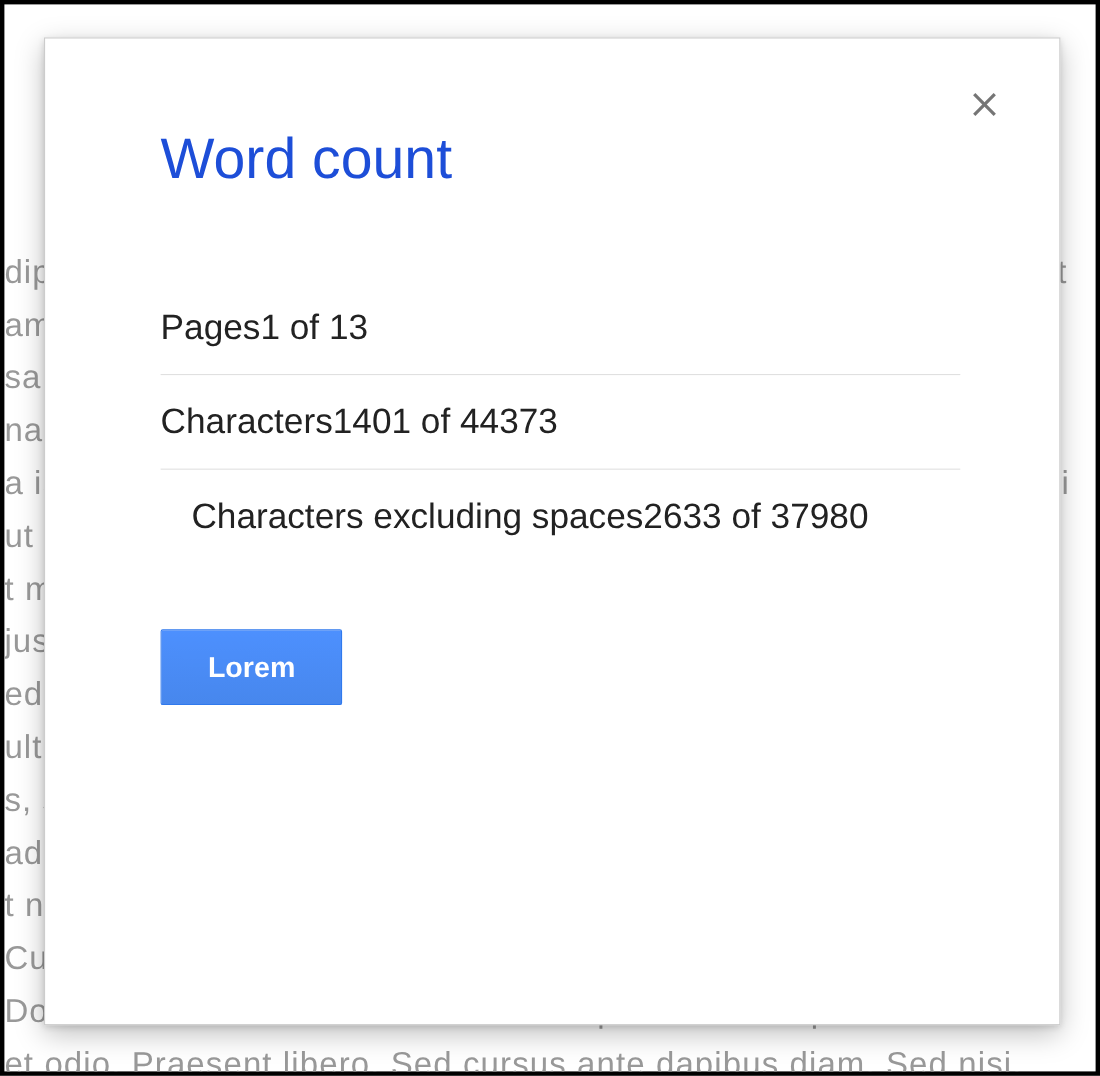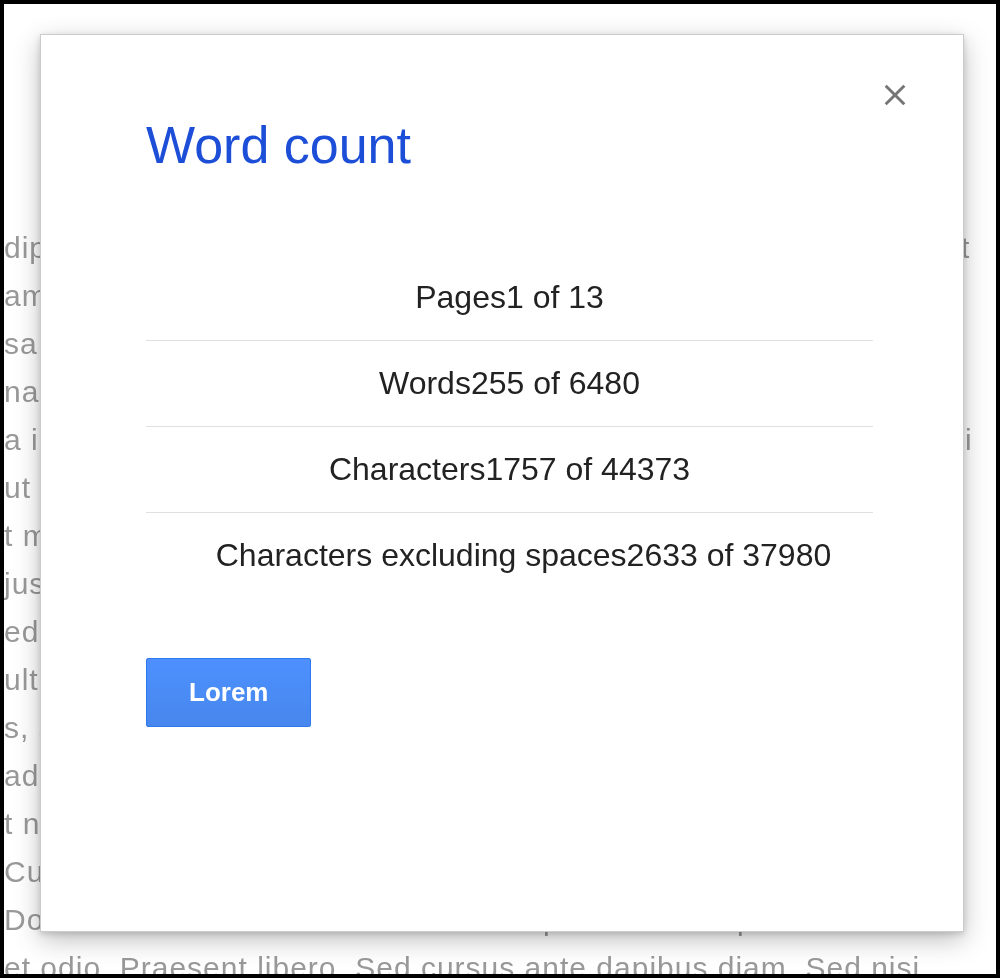--- a/index.html
+++ b/index.html
@@ -62,21 +62,21 @@
     }
     .dialog-title {
       font-size: 52px;
       font-weight: 400;
       color: #1d4ed8;
       margin-bottom: 80px;
       margin-top: 20px;
     }
     .stat-row {
       display: flex;
-      justify-content: center;
+      justify-content: flex-start;
       align-items: center;
       padding: 24px 0;
       border-bottom: 1px solid #e0e0e0;
       font-size: 32px;
       color: #222;
     }
     .stat-row:last-of-type {
       border-bottom: none;
       margin-left: 28px;
     }
@@ -128,28 +128,24 @@
     </svg>
   </div>
 
   <h1 class="dialog-title">Word count</h1>
 
   <div class="stat-row">
     <span class="stat-label">Pages</span>
     <span class="stat-value">1 of 13</span>
   </div>
 
-  <div class="stat-row">
-    <span class="stat-label">Words</span>
-    <span class="stat-value">255 of 6480</span>
-  </div>
 
   <div class="stat-row">
     <span class="stat-label">Characters</span>
-    <span class="stat-value">1757 of 44373</span>
+    <span class="stat-value">1401 of 44373</span>
   </div>
 
   <div class="stat-row">
     <span class="stat-label">Characters excluding spaces</span>
     <span class="stat-value">2633 of 37980</span>
   </div>
 
   <button class="close-button">Lorem</button>
 
 </div>

